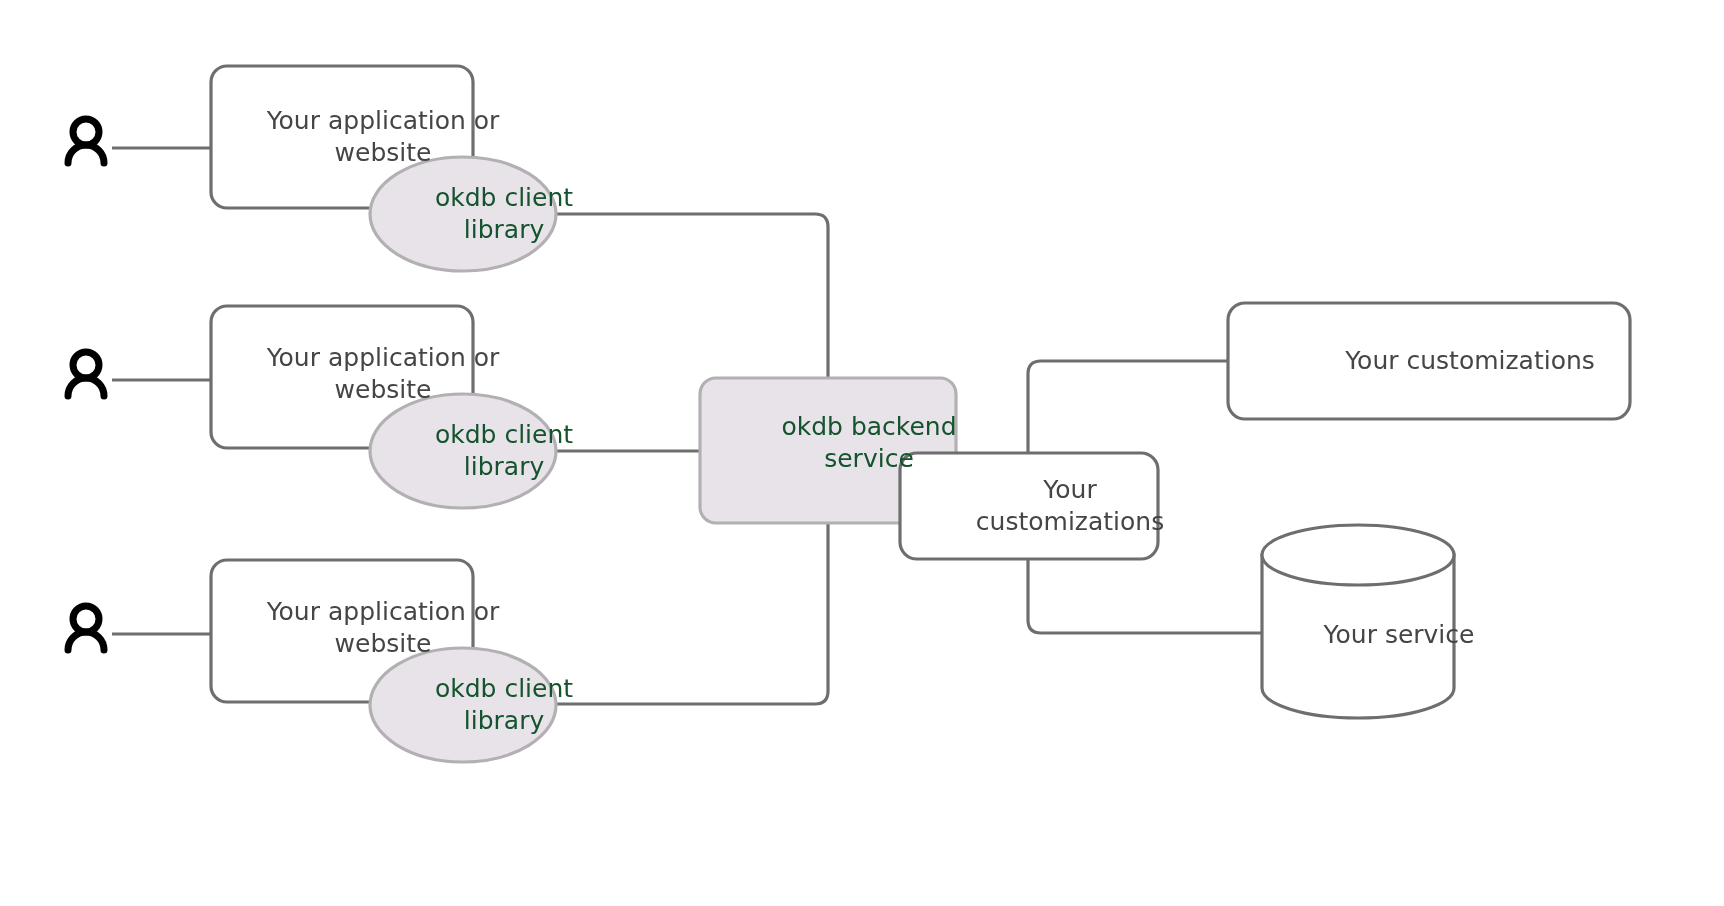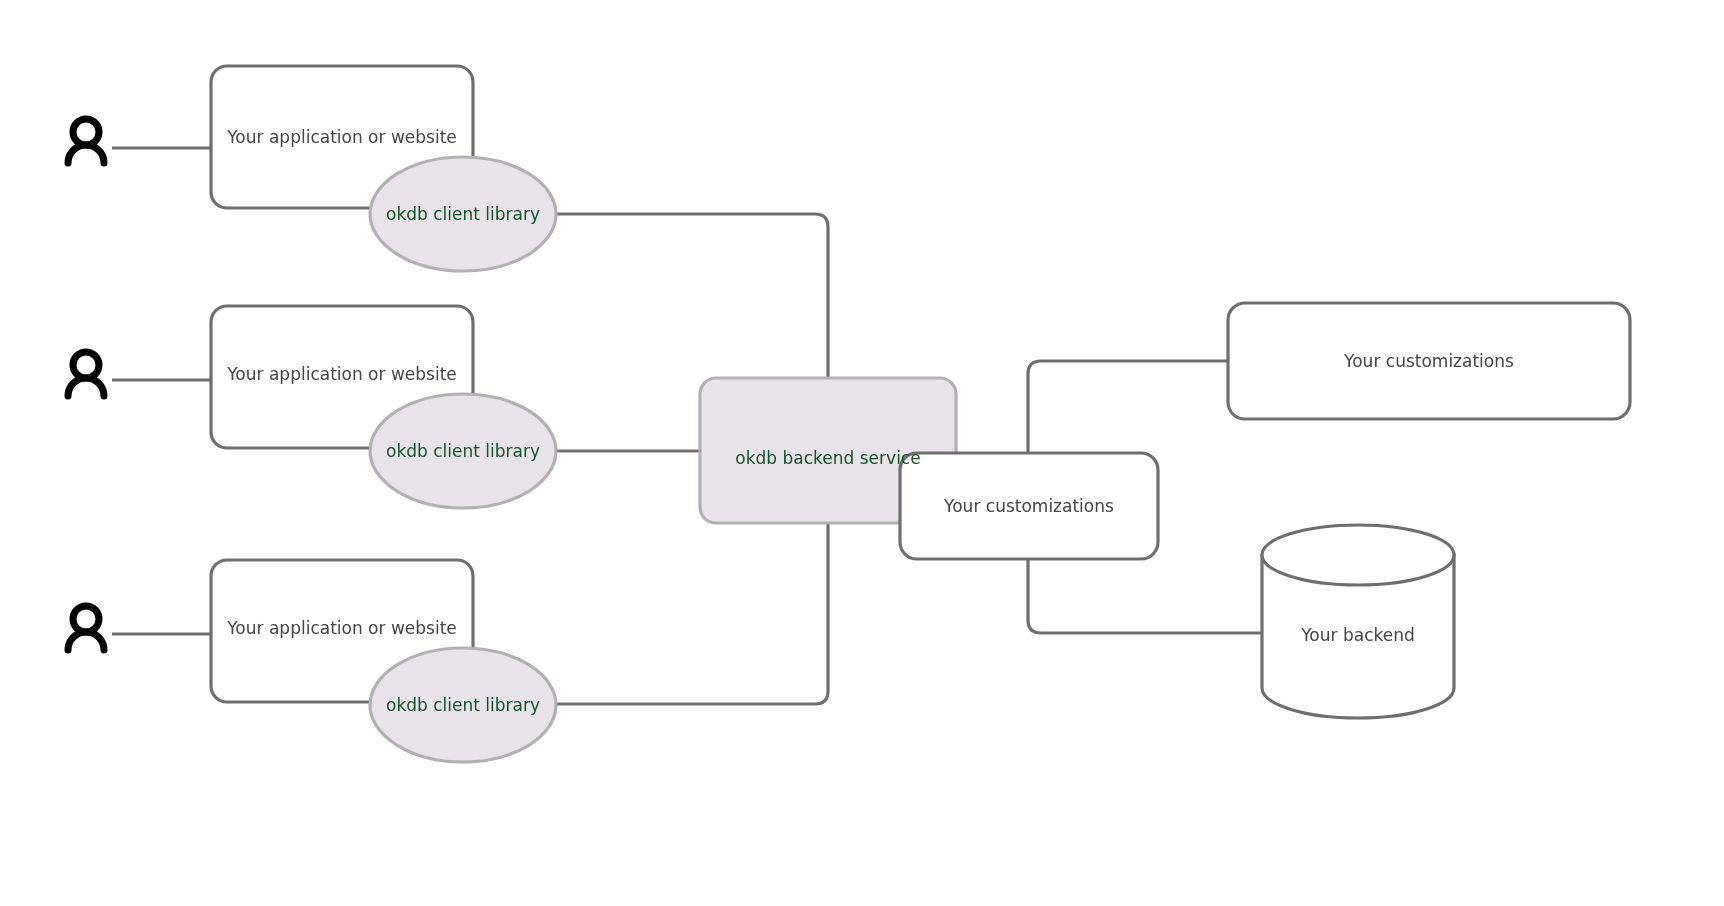--- a/index.html
+++ b/index.html
@@ -24,24 +24,25 @@
     width: 1724px;
     height: 906px;
   }
   .node-label {
     position: absolute;
     display: flex;
     align-items: center;
     justify-content: center;
     text-align: center;
     color: #2b2b2b;
-    font-size: 17px;
+    font-size: 25px;
     line-height: 1.30;
     pointer-events: none;
     white-space: pre-line;
+    margin-left: 41px;
   }
   .label-dark {
     color: #14532d;
   }
   .label-gray {
     color: #454545;
   }
   .hit {
     position: absolute;
     background: transparent;
@@ -107,26 +108,26 @@
   </svg>
 
   <div class="node-label label-gray" style="left:221px; top:100px; width:242px; height:74px;">Your application or website</div>
   <div class="node-label label-gray" style="left:221px; top:337px; width:242px; height:74px;">Your application or website</div>
   <div class="node-label label-gray" style="left:221px; top:591px; width:242px; height:74px;">Your application or website</div>
 
   <div class="node-label label-dark" style="left:378px; top:177px; width:170px; height:74px;">okdb client library</div>
   <div class="node-label label-dark" style="left:378px; top:414px; width:170px; height:74px;">okdb client library</div>
   <div class="node-label label-dark" style="left:378px; top:668px; width:170px; height:74px;">okdb client library</div>
 
-  <div class="node-label label-dark" style="left:712px; top:421px; width:232px; height:74px;">okdb backend service</div>
+  <div class="node-label label-dark" style="left:712px; top:406px; width:232px; height:74px;">okdb backend service</div>
 
   <div class="node-label label-gray" style="left:1238px; top:340px; width:382px; height:42px;">Your customizations</div>
   <div class="node-label label-gray" style="left:908px; top:485px; width:242px; height:42px;">Your customizations</div>
 
-  <div class="node-label label-gray" style="left:1272px; top:598px; width:172px; height:74px;">Your backend</div>
+  <div class="node-label label-gray" style="left:1272px; top:598px; width:172px; height:74px;">Your service</div>
 
   <div class="hit" style="left:62px; top:112px; width:50px; height:64px;"></div>
   <div class="hit" style="left:62px; top:345px; width:50px; height:64px;"></div>
   <div class="hit" style="left:62px; top:599px; width:50px; height:64px;"></div>
 
   <div class="hit" style="left:211px; top:66px; width:262px; height:142px;"></div>
   <div class="hit" style="left:211px; top:306px; width:262px; height:142px;"></div>
   <div class="hit" style="left:211px; top:560px; width:262px; height:142px;"></div>
 
   <div class="hit" style="left:370px; top:157px; width:186px; height:114px; border-radius:50%;"></div>

